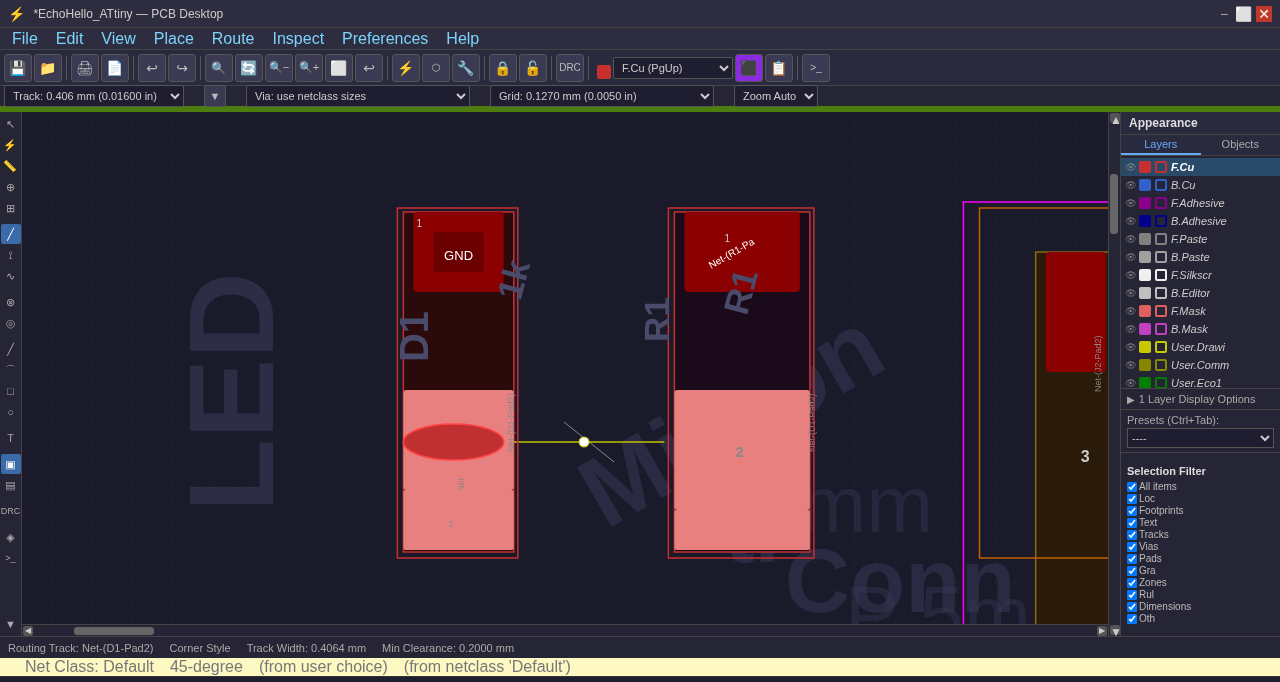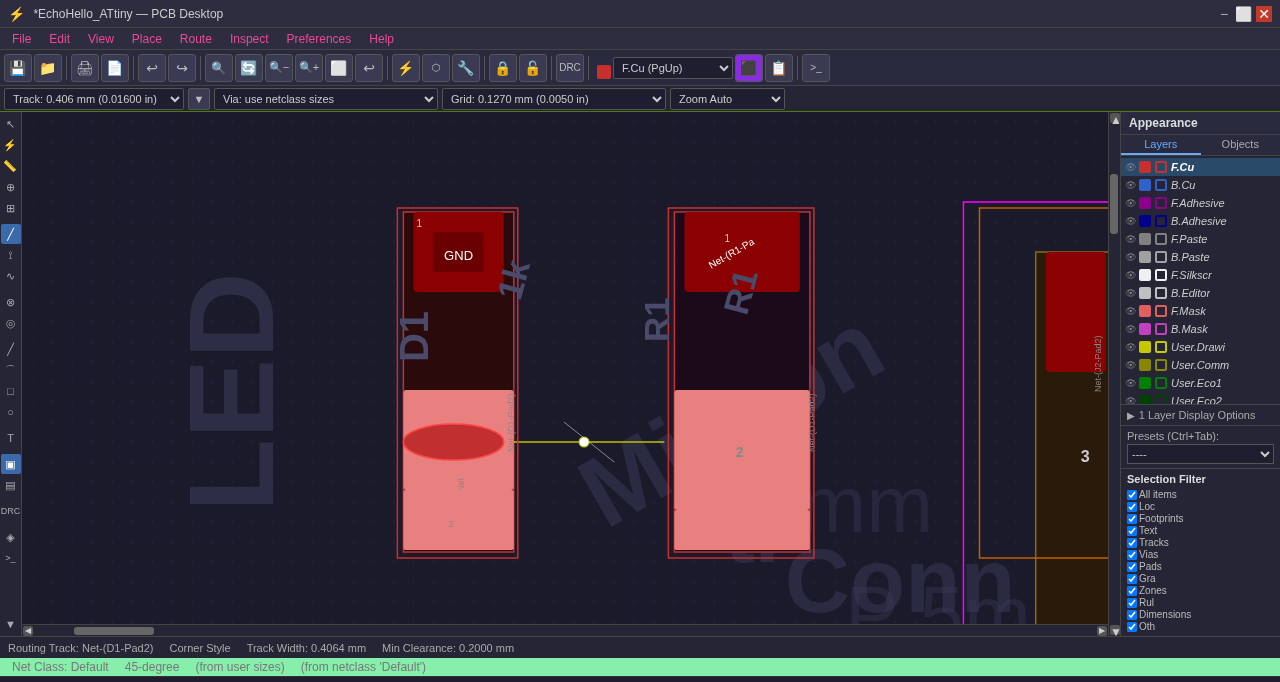--- a/index.html
+++ b/index.html
@@ -13,46 +13,46 @@
     #titlebar-left { display: flex; align-items: center; gap: 8px; }
     #titlebar-controls { display: flex; gap: 4px; }
     #titlebar-controls span { width: 16px; height: 16px; display: flex; align-items: center; justify-content: center; cursor: pointer; color: #aaa; font-size: 14px; }
 
     
     #menubar {
       height: 22px; background: #2d2d3f; display: flex; align-items: center; padding: 0 4px;
       border-bottom: 1px solid #444; gap: 2px;
     }
     .menu-item {
-      padding: 2px 8px; color: #ec4899; font-size: 12px; cursor: pointer; border-radius: 2px;
+      padding: 2px 8px; color: #7dd3fc; font-size: 16px; cursor: pointer; border-radius: 2px;
     }
 
     
     #toolbar {
       height: 36px; background: #2a2a3e; display: flex; align-items: center; padding: 0 4px;
       border-bottom: 1px solid #444; gap: 2px;
     }
     .tb-btn {
       width: 28px; height: 28px; display: flex; align-items: center; justify-content: center;
       background: #3a3a52; border: 1px solid #555; border-radius: 3px; cursor: pointer; color: #bbb; font-size: 14px;
     }
     .tb-sep { width: 1px; height: 24px; background: #555; margin: 0 2px; }
 
     
     #selector-row {
-      height: 26px; background: #252535; display: flex; align-items: center; padding: 0 4px; gap: 4px;
-      border-bottom: 1px solid #4d7c0f;
+      height: 26px; background: #252535; display: flex; align-items: center; padding: 0 4px; gap: 20px;
+      border-bottom: 6px solid #4d7c0f;
     }
     .selector-dropdown {
       height: 22px; background: #1e1e30; border: 1px solid #555; color: #ccc; font-size: 11px;
       padding: 0 4px; border-radius: 2px; cursor: pointer;
     }
     .sel-small { width: 180px; }
     .sel-med { width: 224px; }
-    .sel-zoom { width: 115px; }
+    .sel-zoom { width: 84px; }
     .sel-icon { width: 22px; height: 22px; background: #3a3a52; border: 1px solid #555; border-radius: 2px; display: flex; align-items: center; justify-content: center; cursor: pointer; color: #bbb; font-size: 11px; }
 
     
     #main-layout {
       display: flex; height: calc(682px - 28px - 22px - 36px - 26px - 26px - 20px);
     }
 
     
     #left-toolbar {
       width: 22px; background: #252535; border-right: 1px solid #444; display: flex; flex-direction: column; align-items: center; padding: 2px 0; gap: 1px;
@@ -93,21 +93,21 @@
 
     #layer-display-opts {
       padding: 4px 6px; font-size: 11px; color: #aaa; cursor: pointer; border-top: 1px solid #444;
       display: flex; align-items: center; gap: 4px;
     }
     #presets-section { padding: 4px 6px; border-top: 1px solid #444; }
     #presets-label { font-size: 11px; color: #aaa; margin-bottom: 2px; }
     #presets-dropdown { width: 100%; height: 20px; background: #1e1e30; border: 1px solid #555; color: #ccc; font-size: 11px; }
 
     
-    #sel-filter { padding: 4px 6px; border-top: 1px solid #444; }
+    #sel-filter { padding: 12px 6px; border-top: 1px solid #444; }
     #sel-filter-title { font-size: 11px; font-weight: bold; color: #ddd; margin-bottom: 4px; }
     .sel-filter-grid { display: grid; grid-template-columns: 1fr; gap: 1px; }
     .sel-filter-item { display: flex; align-items: center; gap: 2px; font-size: 10px; color: #bbb; }
     .sel-checkbox { width: 10px; height: 10px; flex-shrink: 0; }
 
     
     #statusbar {
       height: 26px; background: #252535; border-top: 1px solid #444; display: flex; align-items: center;
       padding: 0 8px; gap: 16px; font-size: 11px; color: #aaa;
     }
@@ -500,24 +500,24 @@
     </div>
   </div>
 </div>
 
 <div id="statusbar" style="height: 22px;">
   <span>Routing Track: Net-(D1-Pad2)</span>
   <span>Corner Style</span>
   <span>Track Width: 0.4064 mm</span>
   <span>Min Clearance: 0.2000 mm</span>
 </div>
-<div style="height: 18px; background: #86efac; display: flex; gap: 16px; padding: 0px 12px; align-items: center; font-size: 12px; color: rgb(119, 119, 119);">
+<div style="height: 18px; background: #fef9c3; display: flex; gap: 16px; padding: 0px 25px; align-items: center; font-size: 16px; color: rgb(119, 119, 119);">
   <span>Net Class: Default</span>
   <span>45-degree</span>
-  <span>(from user sizes)</span>
+  <span>(from user choice)</span>
   <span>(from netclass 'Default')</span>
 </div>
 
 <div id="statusbar2">
   <span>File 'C:/Users/hliedes/Desktop/Fab...</span>
   <span>Z 23.50</span>
   <span>X 92.7100  Y 71.2470</span>
   <span>dx 92.7100  dy 71.2470  dist 116.9242</span>
   <span>grid X 0.1270  Y 0.1270</span>
   <span>mm</span>

